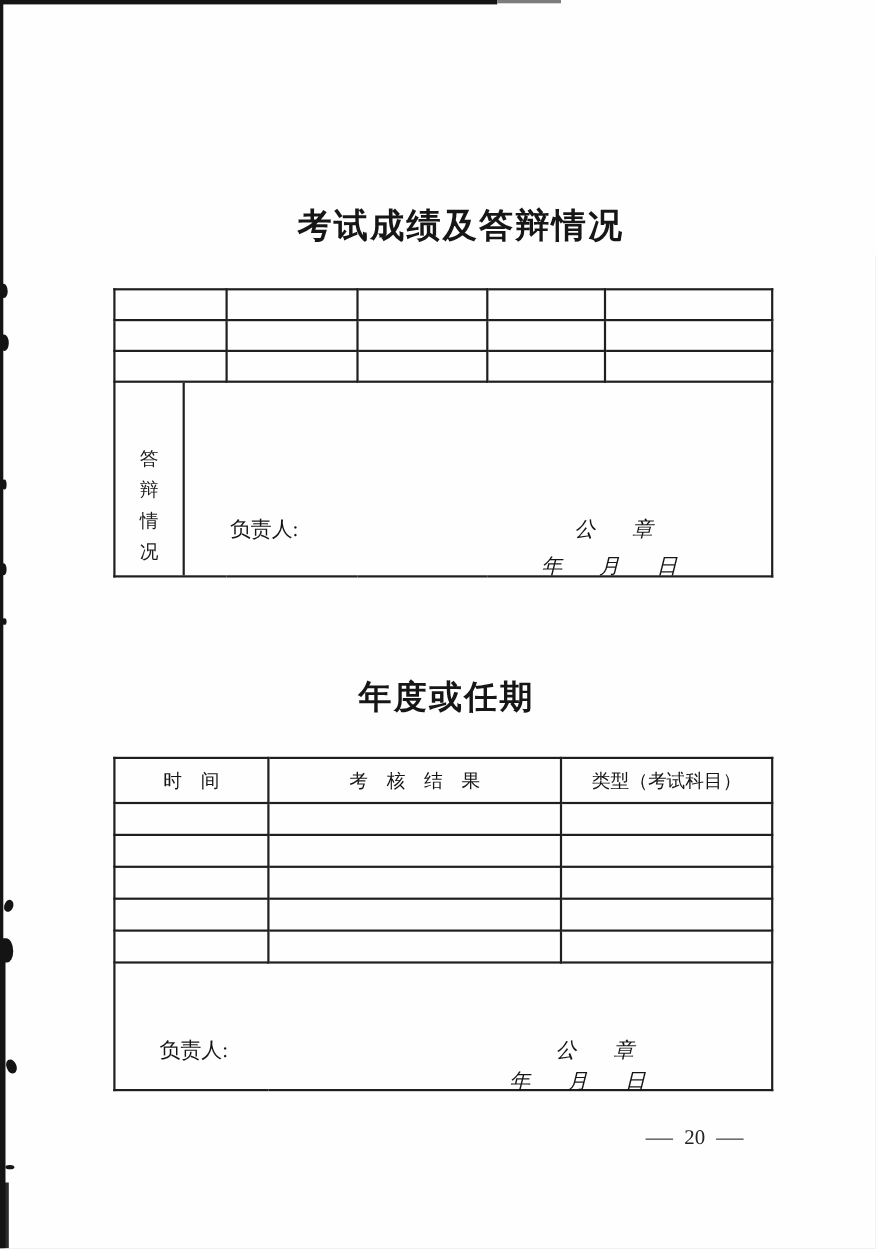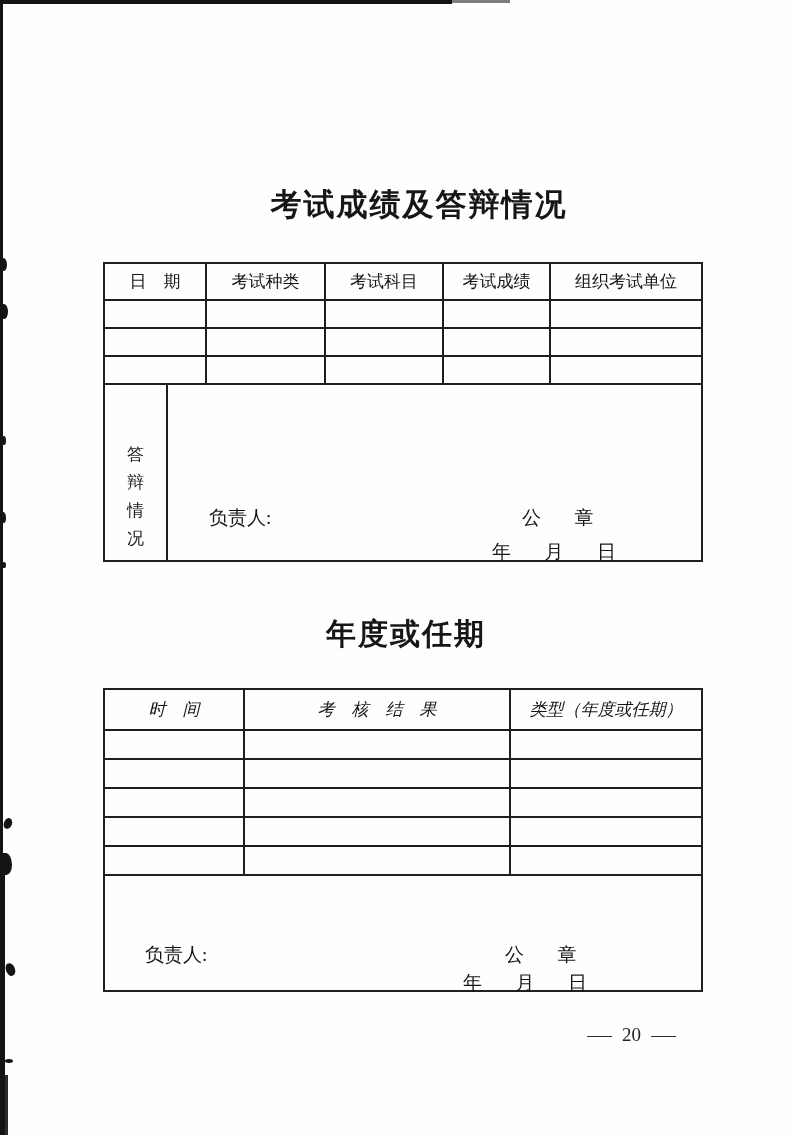--- a/index.html
+++ b/index.html
@@ -52,21 +52,21 @@
   th {
     font-weight:400;
     font-size:17px;
     text-align:center;
     color:#151515;
   }
   .tbl-exam { left:103px; top:262px; width:598px; }
   .tbl-exam .hdr  { height:37px; }
   .tbl-exam .row  { height:28px; }
   .tbl-review { left:103px; top:688px; width:598px; }
-  .tbl-review .hdr { height:41px;font-style:italic; }
+  .tbl-review .hdr { height:41px; }
   .tbl-review .row { height:29px; }
 
   
   .defense-cell { height:177px; padding:0; }
   .defense-wrap { display:flex; width:100%; height:100%; }
   .defense-label-box {
     width:63px; flex:0 0 63px;
     border-right:2px solid #1f1f1f;
     display:flex; align-items:center; justify-content:center;
   }
@@ -78,21 +78,21 @@
     word-break:break-all;
     margin-top:48px;
   }
   .defense-content { position:relative; flex:1; }
 
   
   .review-footer-cell { height:116px; padding:0; }
   .footer-content { position:relative; width:100%; height:100%; }
 
   .inline-label { position:absolute; font-size:19px; white-space:nowrap; color:#151515; }
-  .spaced { letter-spacing:0.38em; }
+  .spaced { letter-spacing:0.38em;font-style:italic; }
 
   
   .d-manager { left:41px;  top:120px; }
   .d-seal    { left:354px; top:120px; }
   .d-date    { left:324px; top:154px; }
   
   .r-manager { left:40px;  top:66px; }
   .r-seal    { left:400px; top:66px; }
   .r-date    { left:358px; top:94px; }
 
@@ -129,27 +129,20 @@
 
   <table class="tbl-exam">
     <colgroup>
       <col style="width:102px">
         <col style="width:119px">
         <col style="width:118px">
       <col style="width:107px">
         <col style="width:152px">
     </colgroup>
     <tbody>
-        <tr class="hdr">
-      <th>日　期</th>
-      <th>考试种类</th>
-      <th>考试科目</th>
-      <th>考试成绩</th>
-      <th>组织考试单位</th>
-    </tr>
     <tr class="row">
       <td></td>
           <td></td>
           <td></td>
           <td></td>
           <td></td>
     </tr>
     <tr class="row">
       <td></td>
           <td></td>
@@ -186,21 +179,21 @@
   <table class="tbl-review">
     <colgroup>
       <col style="width:140px">
         <col style="width:266px">
         <col style="width:192px">
     </colgroup>
     <tbody>
         <tr class="hdr">
       <th>时　间</th>
       <th>考　核　结　果</th>
-      <th>类型（年度或任期）</th>
+      <th>类型（考试科目）</th>
     </tr>
     <tr class="row">
       <td></td>
           <td></td>
           <td></td>
     </tr>
     <tr class="row">
       <td></td>
           <td></td>
           <td></td>

